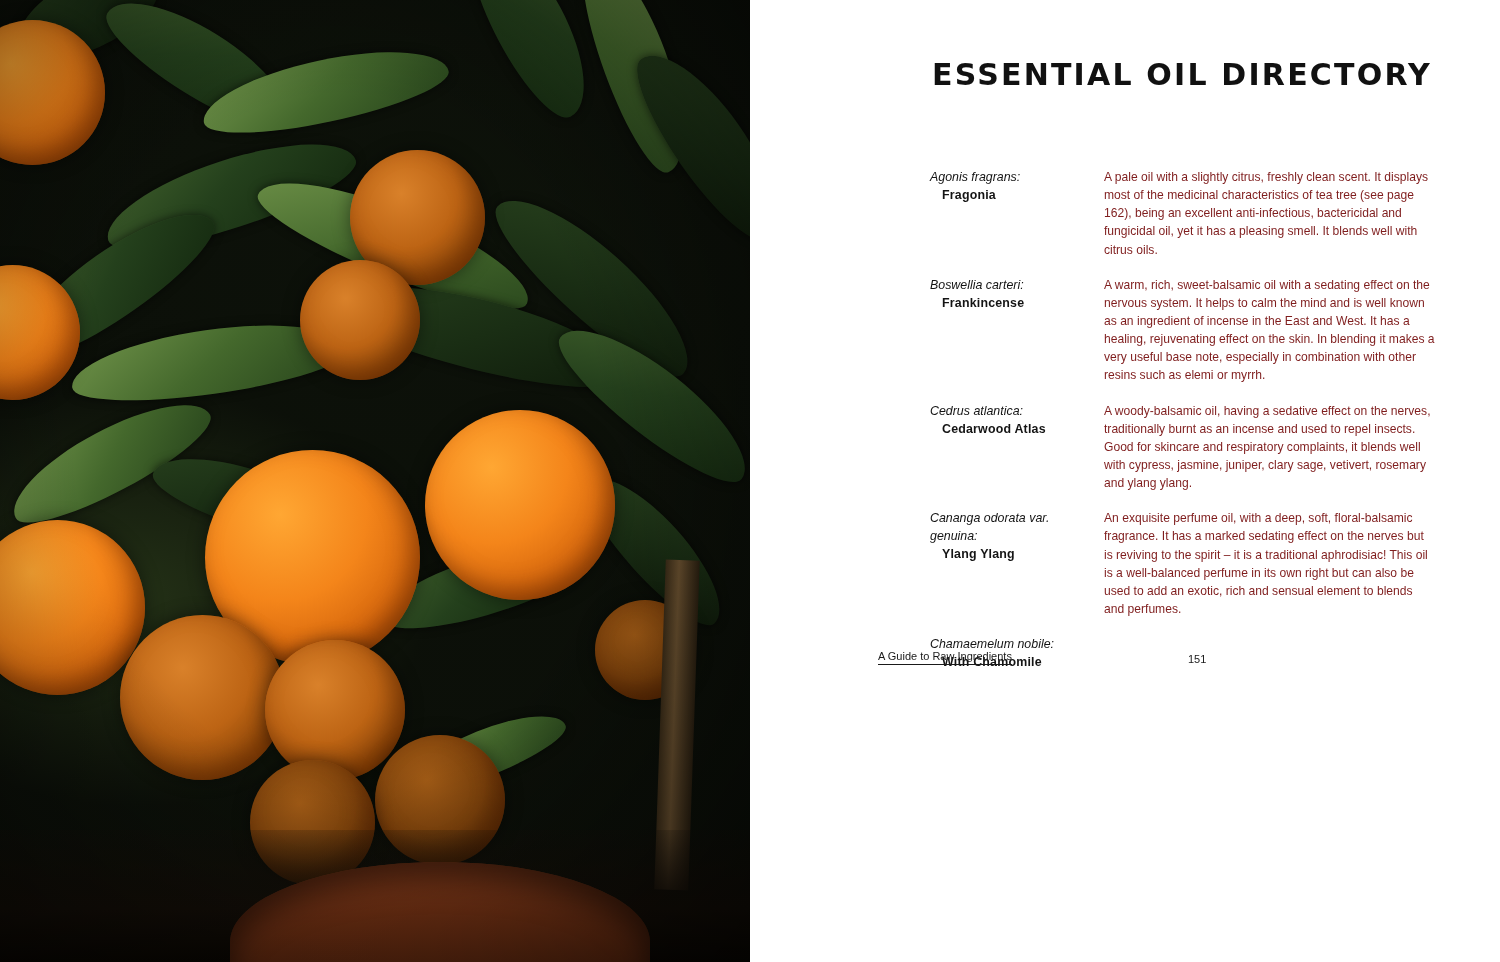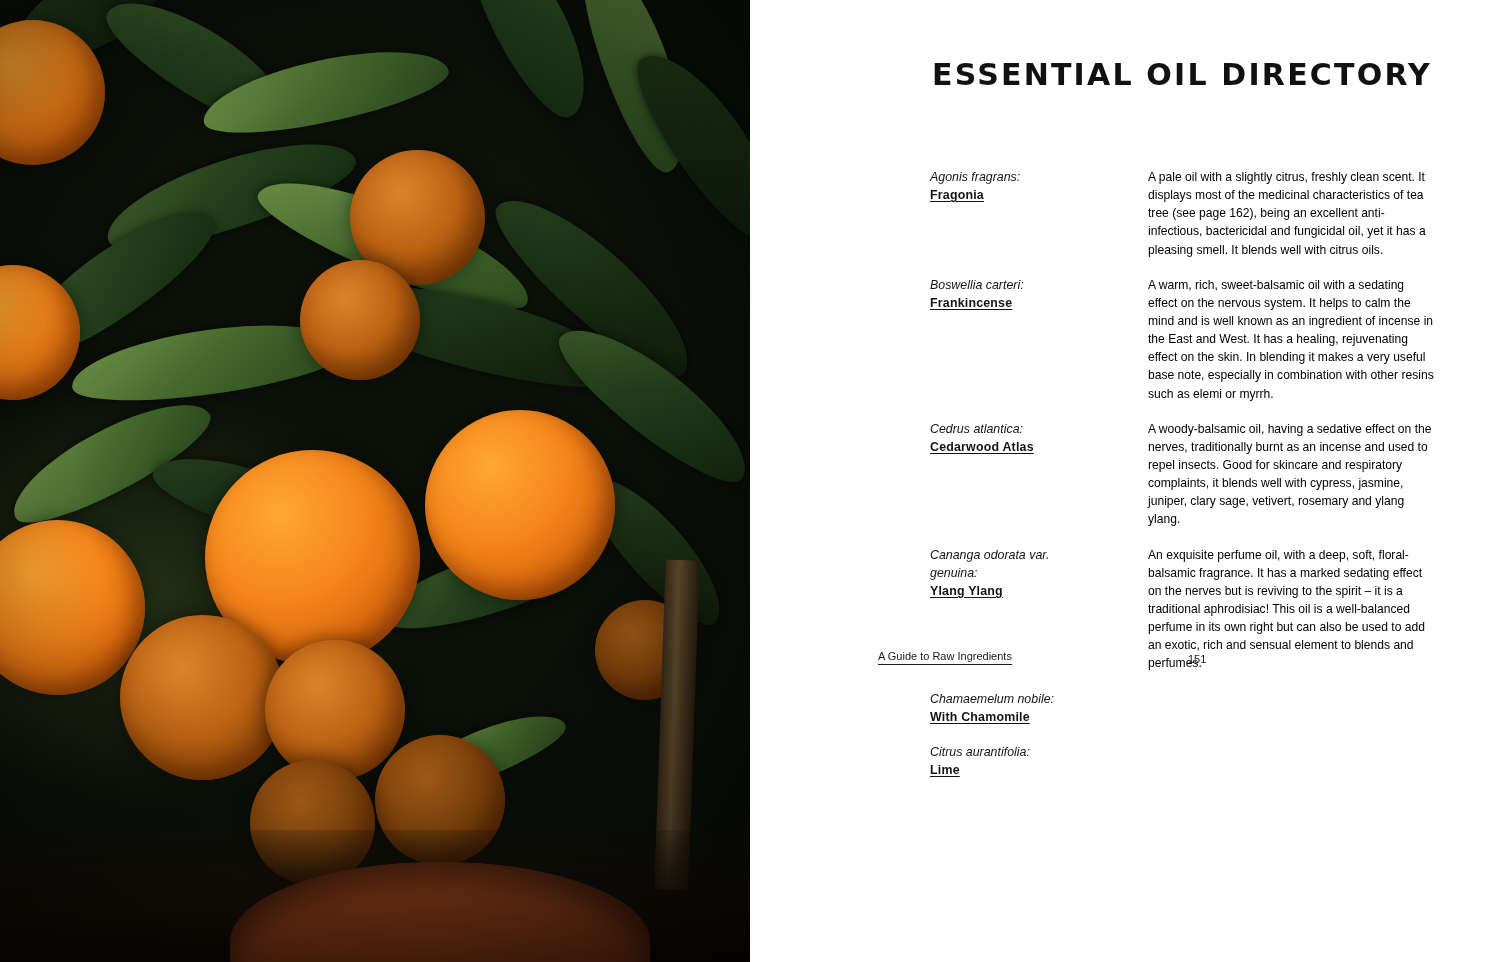--- a/index.html
+++ b/index.html
@@ -114,47 +114,46 @@
     text-transform: uppercase;
   }
   .entries {
     position: absolute;
     left: 180px;
     top: 168px;
     width: 505px;
   }
   .entry {
     display: flex;
-    gap: 38px;
+    gap: 22px;
     margin-bottom: 17px;
   }
   .entry-name {
     width: 152px;
     flex: 0 0 152px;
     font-size: 12.4px;
     line-height: 1.46;
     color: #141414;
   }
   .latin {
     font-style: italic;
     display: block;
   }
   .common {
     display: block;
     font-weight: bold;
-    text-decoration: underline;
     text-underline-offset: 2px;
     letter-spacing: 0.2px;
+    margin-left: 12px;
   }
   .entry-desc {
     flex: 1 1 auto;
     font-size: 12.1px;
     line-height: 1.5;
-    color: #000000;
-    margin-left: 28px;
+    color: #7f1d1d;
   }
   .footer-left {
     position: absolute;
     left: 128px;
     bottom: 24px;
     font-size: 11px;
     color: #1a1a1a;
     border-bottom: 1px solid #1a1a1a;
     padding-bottom: 2px;
   }
@@ -252,24 +251,20 @@
       </div>
 
       <div class="entry">
         <div class="entry-name">
           <span class="latin">Chamaemelum nobile:</span>
           <span class="common">With Chamomile</span>
         </div>
       </div>
 
       <div class="entry">
-        <div class="entry-name">
-          <span class="latin">Citrus aurantifolia:</span>
-          <span class="common">Lime</span>
-        </div>
       </div>
 
     </div>
 
     <div class="footer-left">A Guide to Raw Ingredients</div>
     <div class="footer-page">151</div>
   </div>
 
 </div>
 

